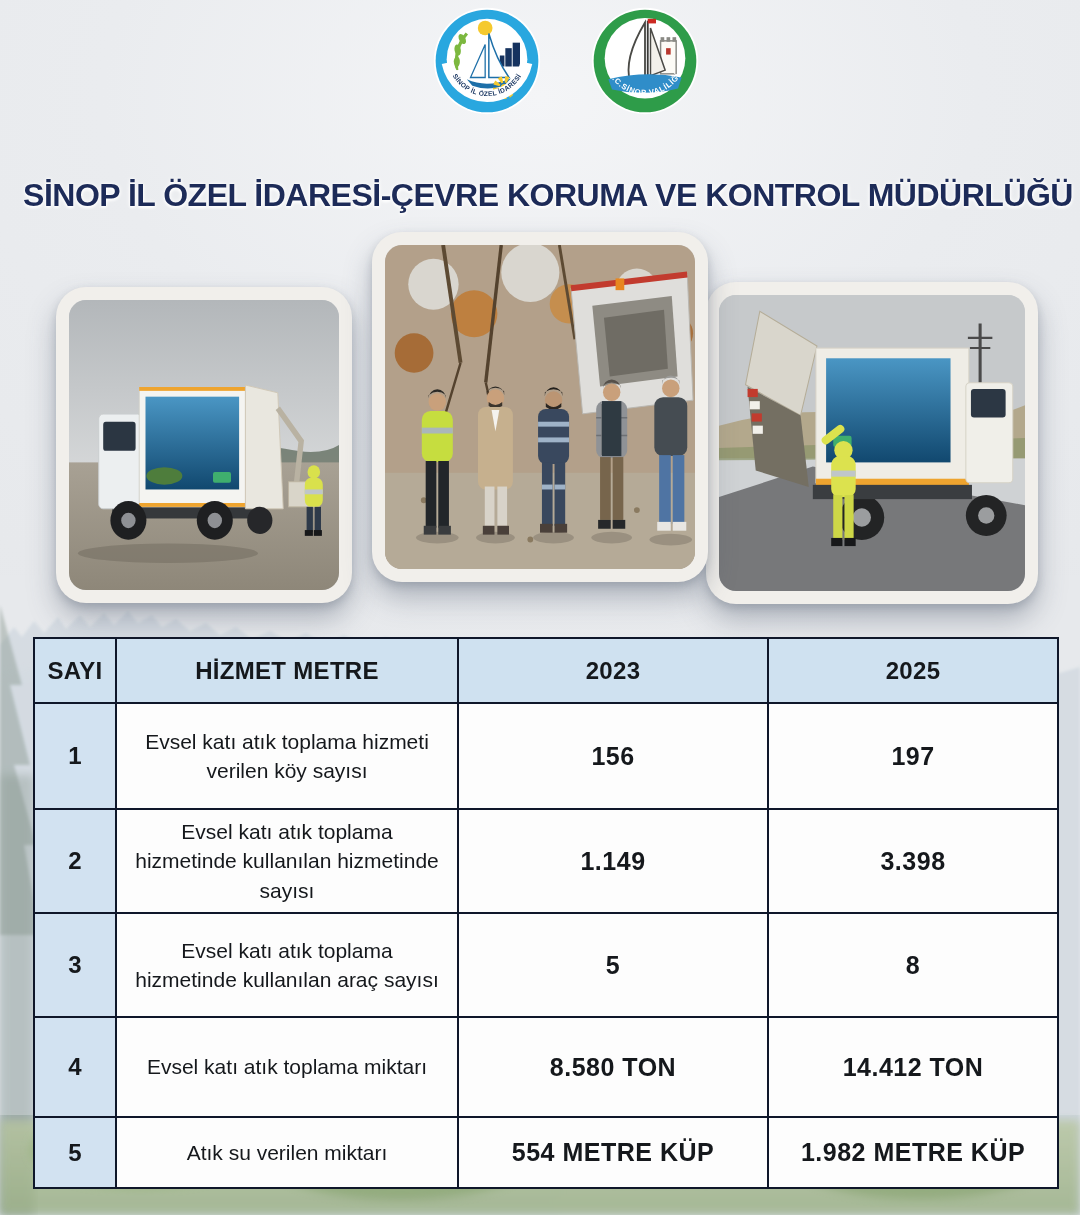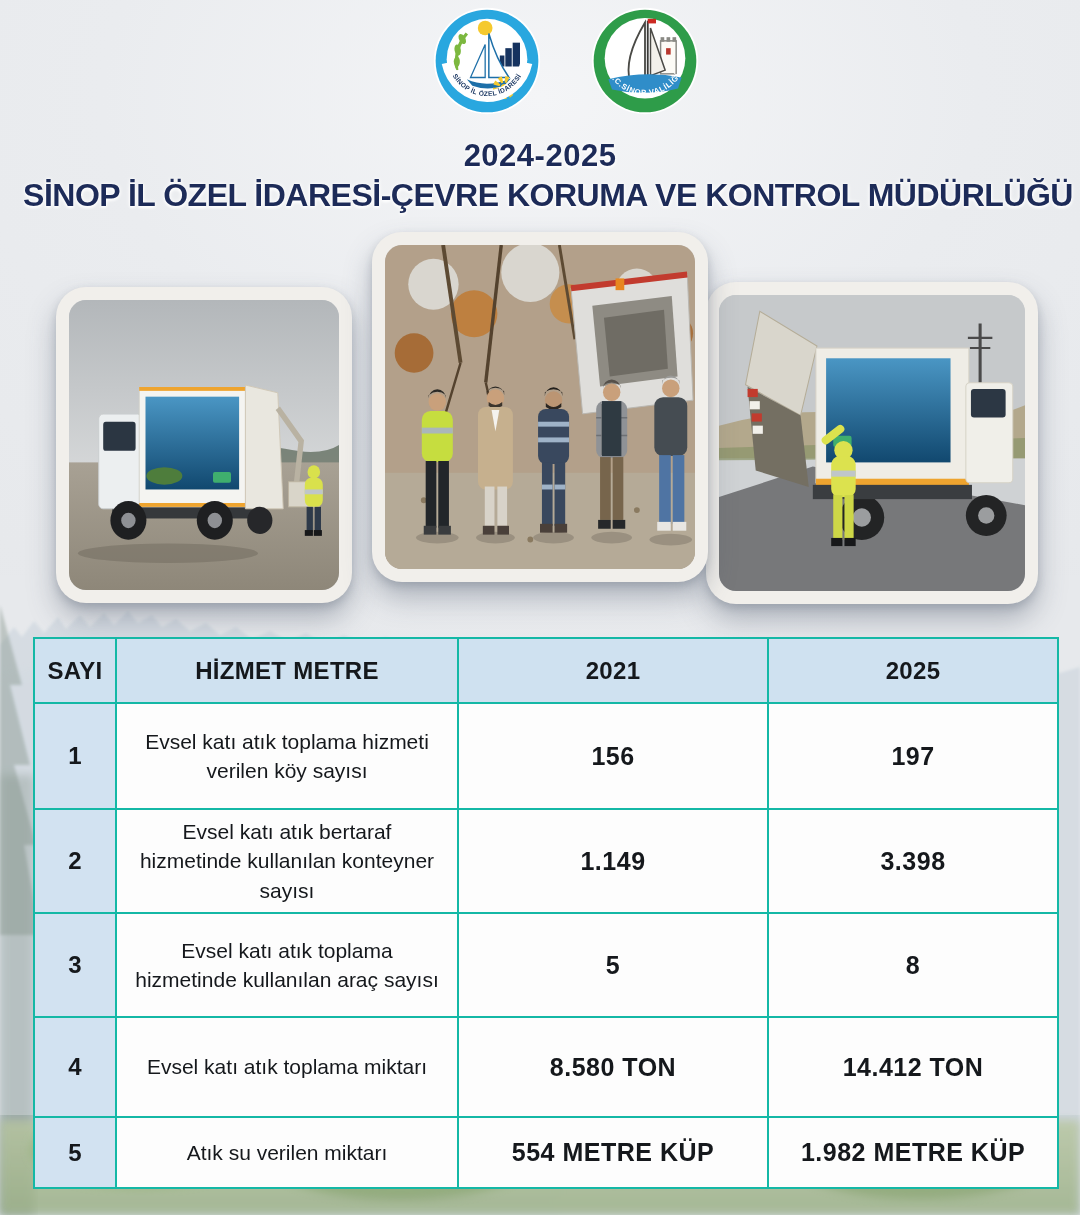--- a/index.html
+++ b/index.html
@@ -35,21 +35,21 @@
   .frame svg{display:block;width:100%;height:100%;}
   .frame-1{left:56px;top:287px;width:296px;height:316px;}
   .frame-2{left:372px;top:232px;width:336px;height:350px;z-index:2;}
   .frame-3{left:706px;top:282px;width:332px;height:322px;}
   
   .tbl{
     position:absolute;left:33px;top:637px;width:1024px;table-layout:fixed;
     border-collapse:collapse;background:#fdfdfd;
   }
   .tbl th,.tbl td{
-    border:2px solid #14b8a6;text-align:center;vertical-align:middle;
+    border:2px solid #0f172a;text-align:center;vertical-align:middle;
     color:#15181c;padding:2px 12px;box-sizing:border-box;
   }
   .tbl th{background:#cfe1f0;font-size:24px;font-weight:bold;letter-spacing:.3px;height:65px;}
   .c-sayi{background:#d2e2f1;font-size:24px;font-weight:bold;width:82px;}
   .c-topic{font-size:21px;font-weight:normal;line-height:1.4;width:342px;}
   .c-val{font-size:25px;font-weight:bold;letter-spacing:.5px;}
   .r1{height:106px;} .r2{height:104px;} .r3{height:104px;} .r4{height:100px;} .r5{height:71px;}
 </style>
 </head>
 <body>
@@ -118,21 +118,20 @@
       <path d="M60,18 Q36,58 44,84 L60,78 Z" fill="#ffffff" stroke="#4a4a46" stroke-width="2"></path>
       <path d="M66,24 L66,76 L82,70 Z" fill="#f2f0ea" stroke="#4a4a46" stroke-width="1.6"></path>
       <path d="M20,80 Q60,70 100,78 L96,90 Q60,99 24,91 Z" fill="#2f8dc9"></path>
       <path id="ringR" d="M16,64 A46,47 0 0 0 104,64" fill="none"></path>
       <text font-family="Liberation Sans, sans-serif" font-size="8.4" font-weight="bold" fill="#ffffff" letter-spacing=".8">
         <textPath href="#ringR" startOffset="50%" text-anchor="middle">T.C.SİNOP VALİLİĞİ</textPath>
       </text>
     </svg>
   </div>
 
-  <div class="year-range">2024-2025</div>
   <div class="main-title">SİNOP İL ÖZEL İDARESİ-ÇEVRE KORUMA VE KONTROL MÜDÜRLÜĞÜ</div>
 
   <div class="frame frame-1">
     <div class="ph">
       <svg viewBox="0 0 300 300" preserveAspectRatio="none">
         <defs>
           <linearGradient id="p1sky" x1="0" y1="0" x2="0" y2="1">
               <stop offset="0" stop-color="#b3b7ba"></stop>
               <stop offset="1" stop-color="#d6d8d9"></stop>
             </linearGradient>
@@ -332,34 +331,34 @@
     <colgroup>
         <col style="width:82px">
         <col style="width:342px">
         <col style="width:310px">
         <col style="width:290px">
       </colgroup>
     <thead>
       <tr>
         <th>SAYI</th>
         <th>HİZMET METRE</th>
-        <th>2021</th>
+        <th>2023</th>
         <th>2025</th>
       </tr>
     </thead>
     <tbody>
       <tr class="r1">
         <td class="c-sayi">1</td>
         <td class="c-topic">Evsel katı atık toplama hizmeti verilen köy sayısı</td>
         <td class="c-val">156</td>
         <td class="c-val">197</td>
       </tr>
       <tr class="r2">
         <td class="c-sayi">2</td>
-        <td class="c-topic">Evsel katı atık bertaraf hizmetinde kullanılan konteyner sayısı</td>
+        <td class="c-topic">Evsel katı atık toplama hizmetinde kullanılan hizmetinde sayısı</td>
         <td class="c-val">1.149</td>
         <td class="c-val">3.398</td>
       </tr>
       <tr class="r3">
         <td class="c-sayi">3</td>
         <td class="c-topic">Evsel katı atık toplama hizmetinde kullanılan araç sayısı</td>
         <td class="c-val">5</td>
         <td class="c-val">8</td>
       </tr>
       <tr class="r4">

